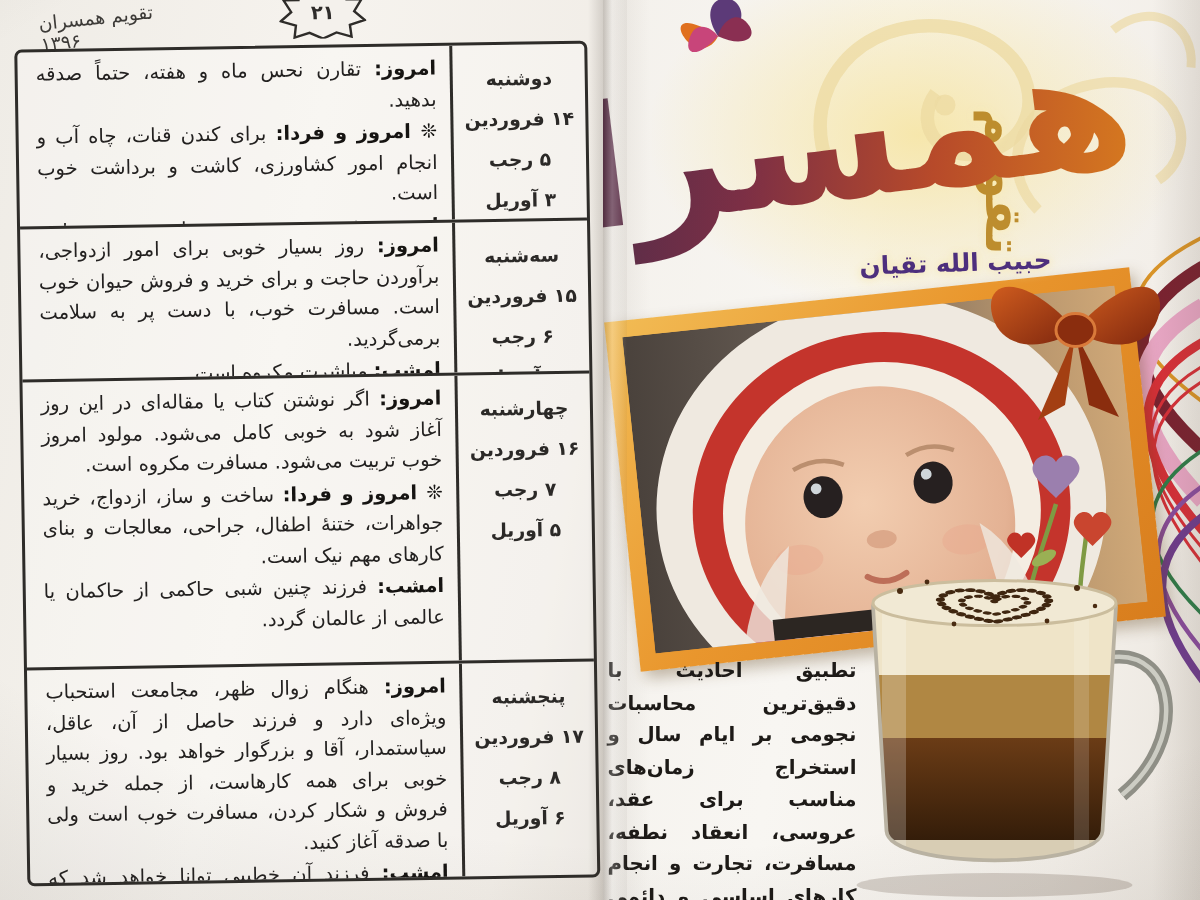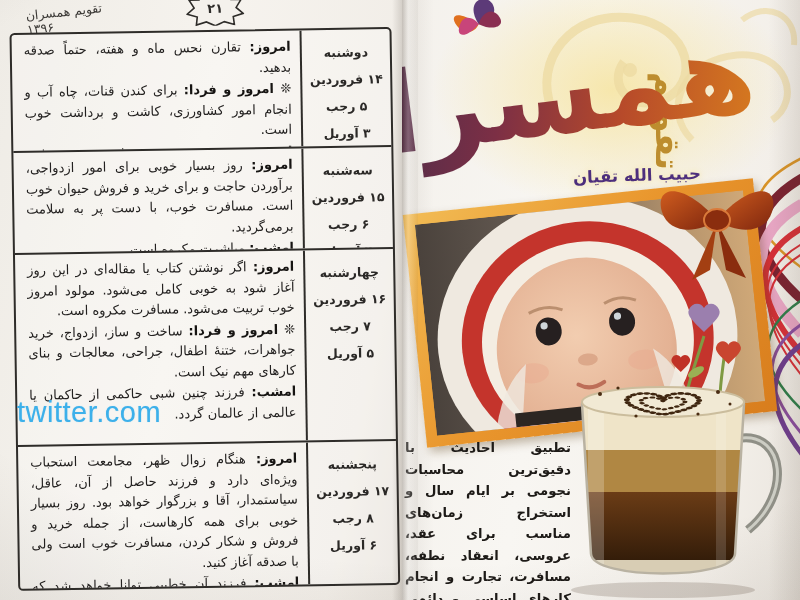--- a/index.html
+++ b/index.html
@@ -136,21 +136,20 @@
                 <span class="day-line">۶ آوریل</span>
               </div>
     <div class="cal-content">
                 <p class="entry"><b class="entry-label">امروز:</b> <span class="entry-text">هنگام زوال ظهر، مجامعت استحباب ویژه‌ای دارد و فرزند حاصل از آن، عاقل، سیاستمدار، آقا و بزرگوار خواهد بود. روز بسیار خوبی برای همه کارهاست، از جمله خرید و فروش و شکار کردن، مسافرت خوب است ولی با صدقه آغاز کنید.</span></p>
                 <p class="entry"><b class="entry-label">امشب:</b> <span class="entry-text">فرزند آن خطیبی توانا خواهد شد که بسیار زیبا، فصیح و دلربا سخن بگوید و کلام او در دل مردم اثر کند.</span></p>
               </div>
   </div>
 </div>
       </div>
     </div>
-    <div class="watermark">twitter.com</div>
   </section>
 
   <div class="gutter"></div>
 
   <section class="right-page">
     <div class="title-glow"></div>
     <svg class="swirls" viewBox="0 0 290 210" fill="none" stroke="#ecd9a0">
       <path d="M40,120 C20,70 60,20 120,28 C180,36 190,95 150,110 C118,122 95,95 112,72" stroke-width="9" opacity=".8"></path>
       <path d="M180,150 C150,120 170,70 225,65 C275,61 290,110 260,130" stroke-width="7" opacity=".7"></path>
       <path d="M230,30 C255,10 285,25 282,55" stroke-width="6" opacity=".7"></path>

